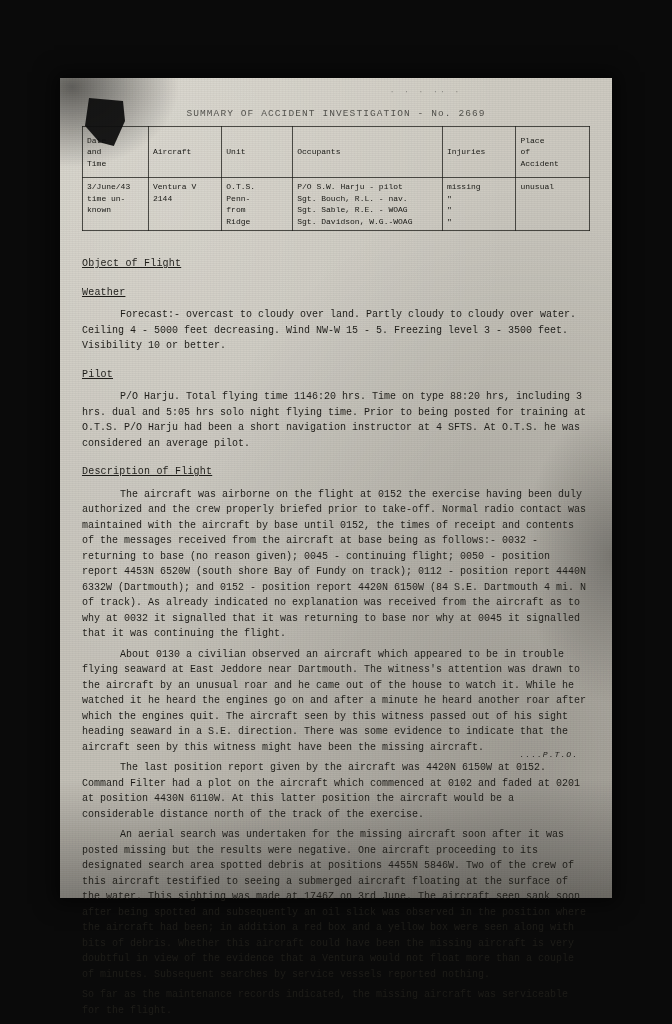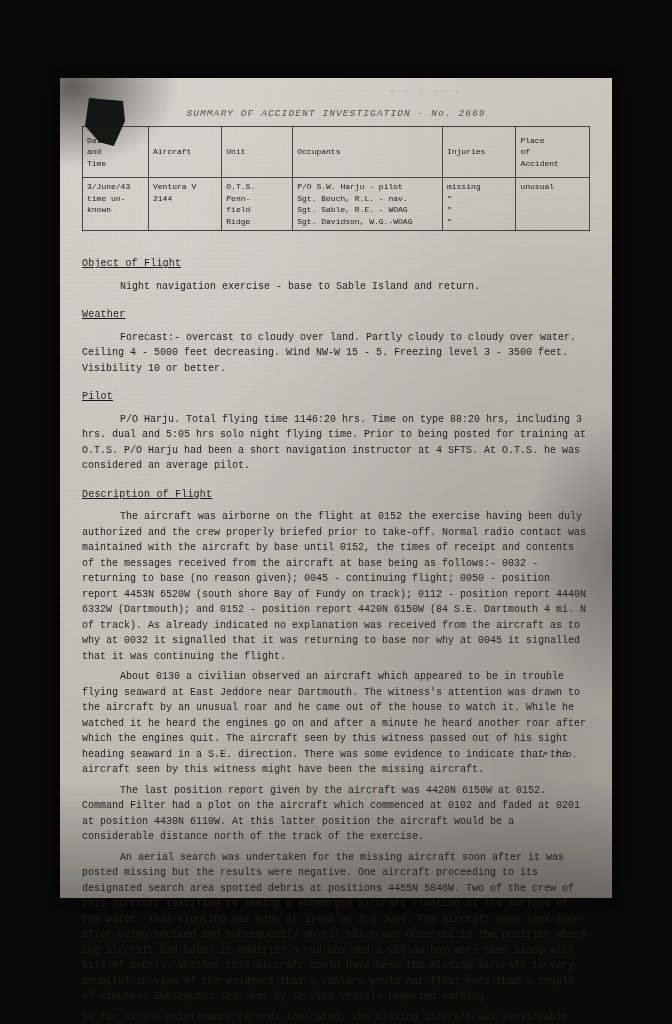--- a/index.html
+++ b/index.html
@@ -88,21 +88,20 @@
 
   #doc-title {
     position: absolute;
     left: 0;
     right: 0;
     top: 30px;
     text-align: center;
     font-size: 9.5px;
     letter-spacing: 1.1px;
     color: rgba(35,34,30,0.72);
-    font-style: italic;
   }
 
   
   #summary-table {
     position: absolute;
     left: 22px;
     top: 48px;
     width: 508px;
     border-collapse: collapse;
     font-size: 8px;
@@ -212,21 +211,21 @@
             <span class="cell-line">time un-</span>
             <span class="cell-line">known</span>
           </td>
           <td>
             <span class="cell-line">Ventura V</span>
             <span class="cell-line">2144</span>
           </td>
           <td>
             <span class="cell-line">O.T.S.</span>
             <span class="cell-line">Penn-</span>
-            <span class="cell-line">field</span>
+            <span class="cell-line">from</span>
             <span class="cell-line">Ridge</span>
           </td>
           <td>
             <span class="cell-line">P/O S.W. Harju - pilot</span>
             <span class="cell-line">Sgt. Bouch, R.L. - nav.</span>
             <span class="cell-line">Sgt. Sable, R.E. - WOAG</span>
             <span class="cell-line">Sgt. Davidson, W.G.-WOAG</span>
           </td>
           <td>
             <span class="cell-line">missing</span>
@@ -240,21 +239,20 @@
         </tr>
       </tbody>
     </table>
 
     <div id="ink-blot"></div>
 
     <div id="body-text">
 
       <div class="section">
         <div class="section-head">Object of Flight</div>
-        <p class="para">Night navigation exercise - base to Sable Island and return.</p>
       </div>
 
       <div class="section">
         <div class="section-head">Weather</div>
         <p class="para">Forecast:- overcast to cloudy over land.  Partly cloudy to cloudy over water.  Ceiling 4 - 5000 feet decreasing.  Wind NW-W 15 - 5.  Freezing level 3 - 3500 feet.  Visibility 10 or better.</p>
       </div>
 
       <div class="section">
         <div class="section-head">Pilot</div>
         <p class="para">P/O Harju.  Total flying time 1146:20 hrs.  Time on type 88:20 hrs, including 3 hrs. dual and 5:05 hrs solo night flying time.  Prior to being posted for training at O.T.S. P/O Harju had been a short navigation instructor at 4 SFTS.  At O.T.S. he was considered an average pilot.</p>

